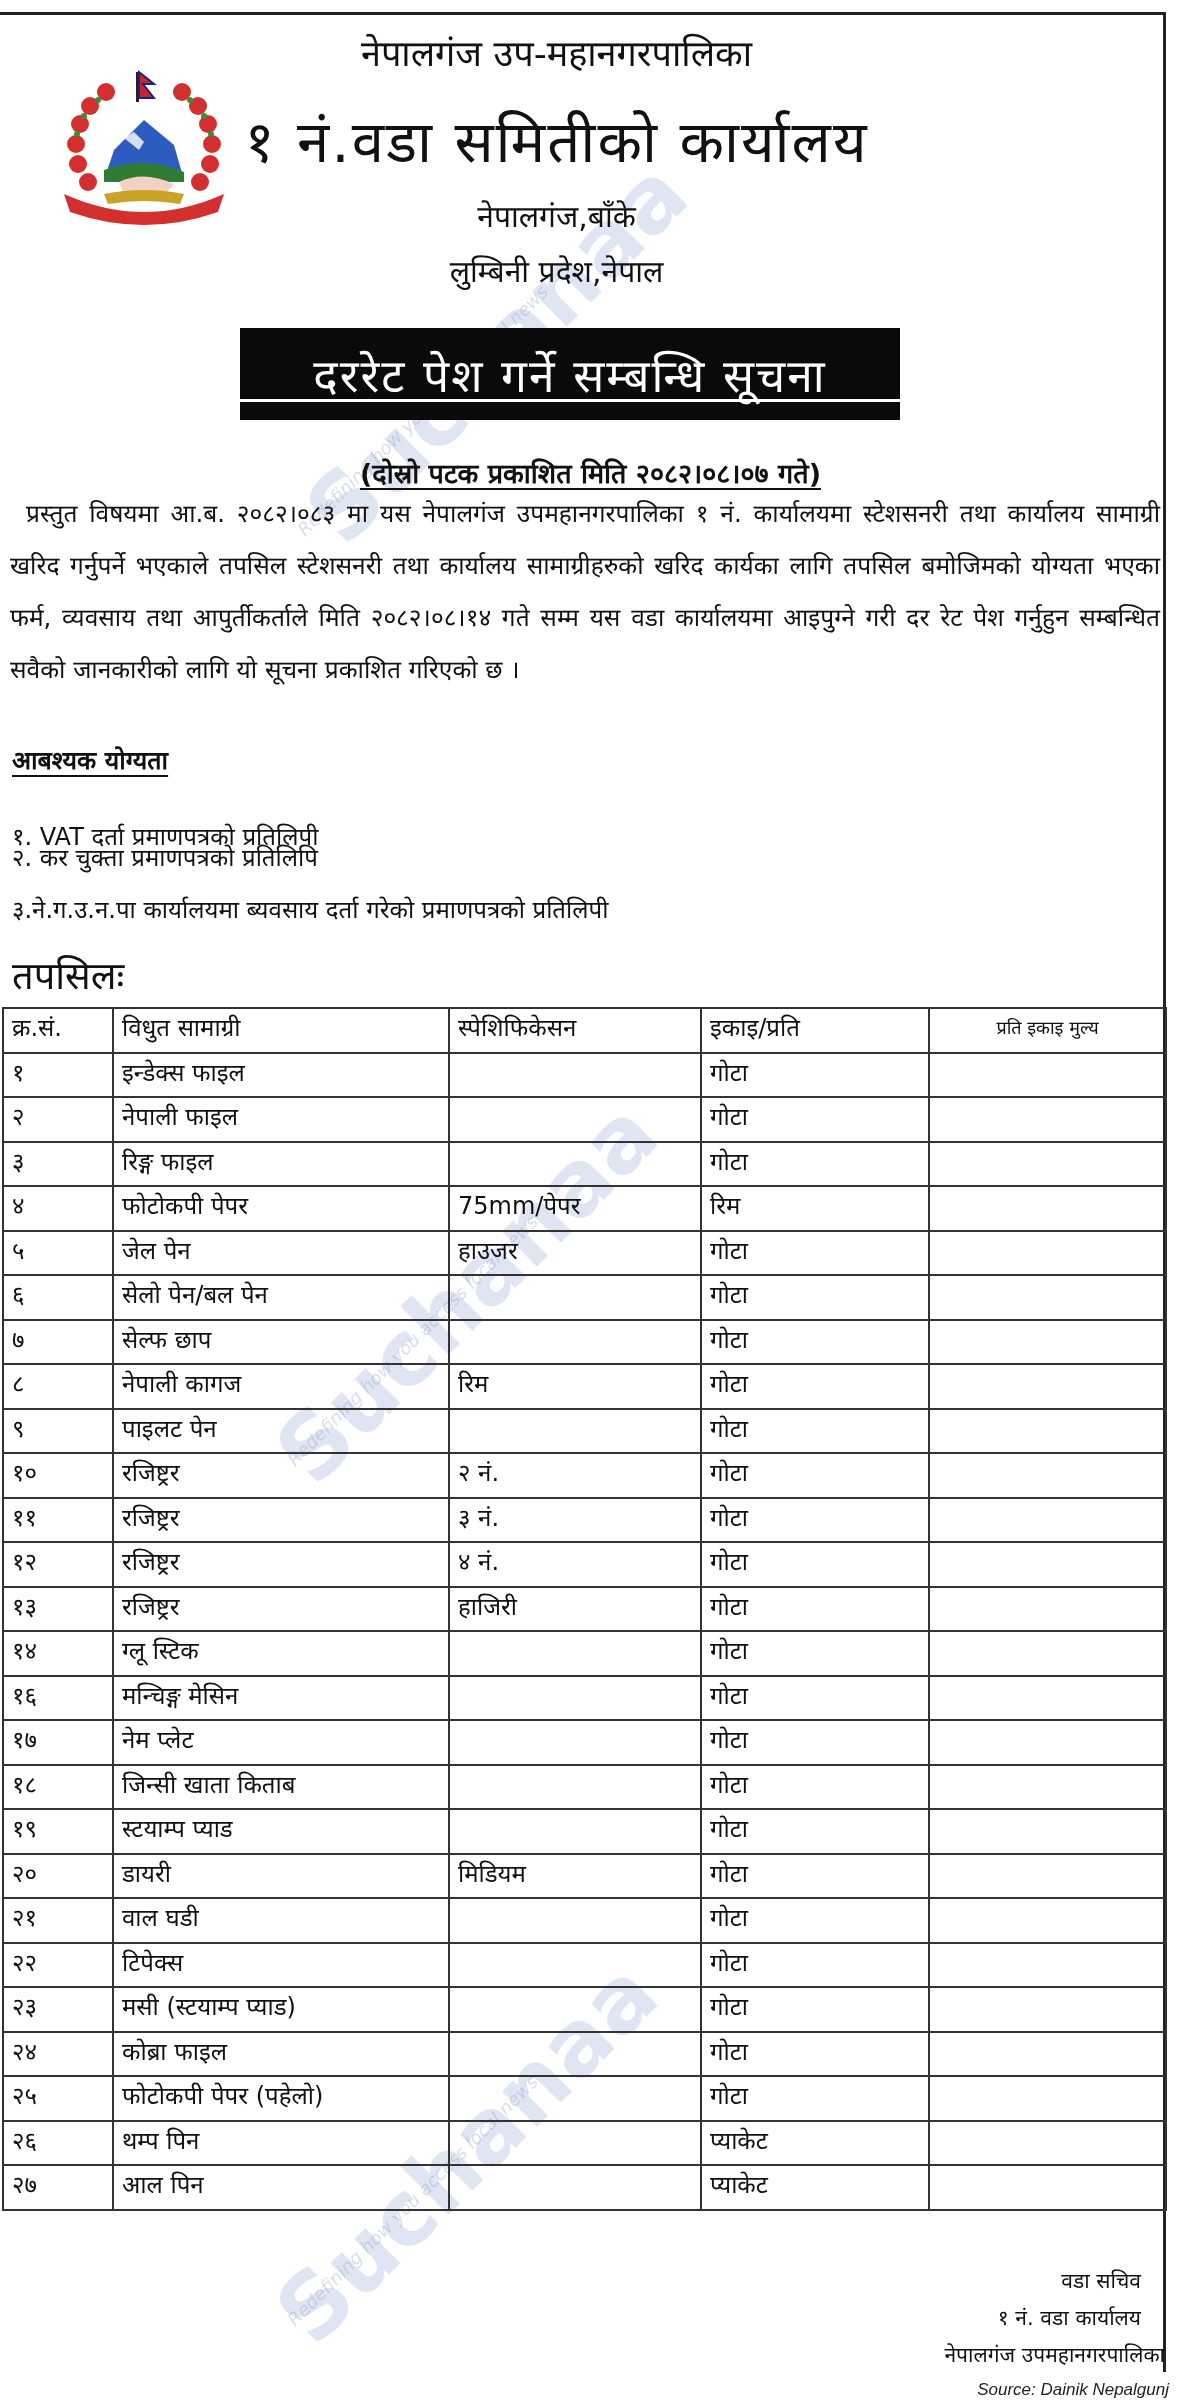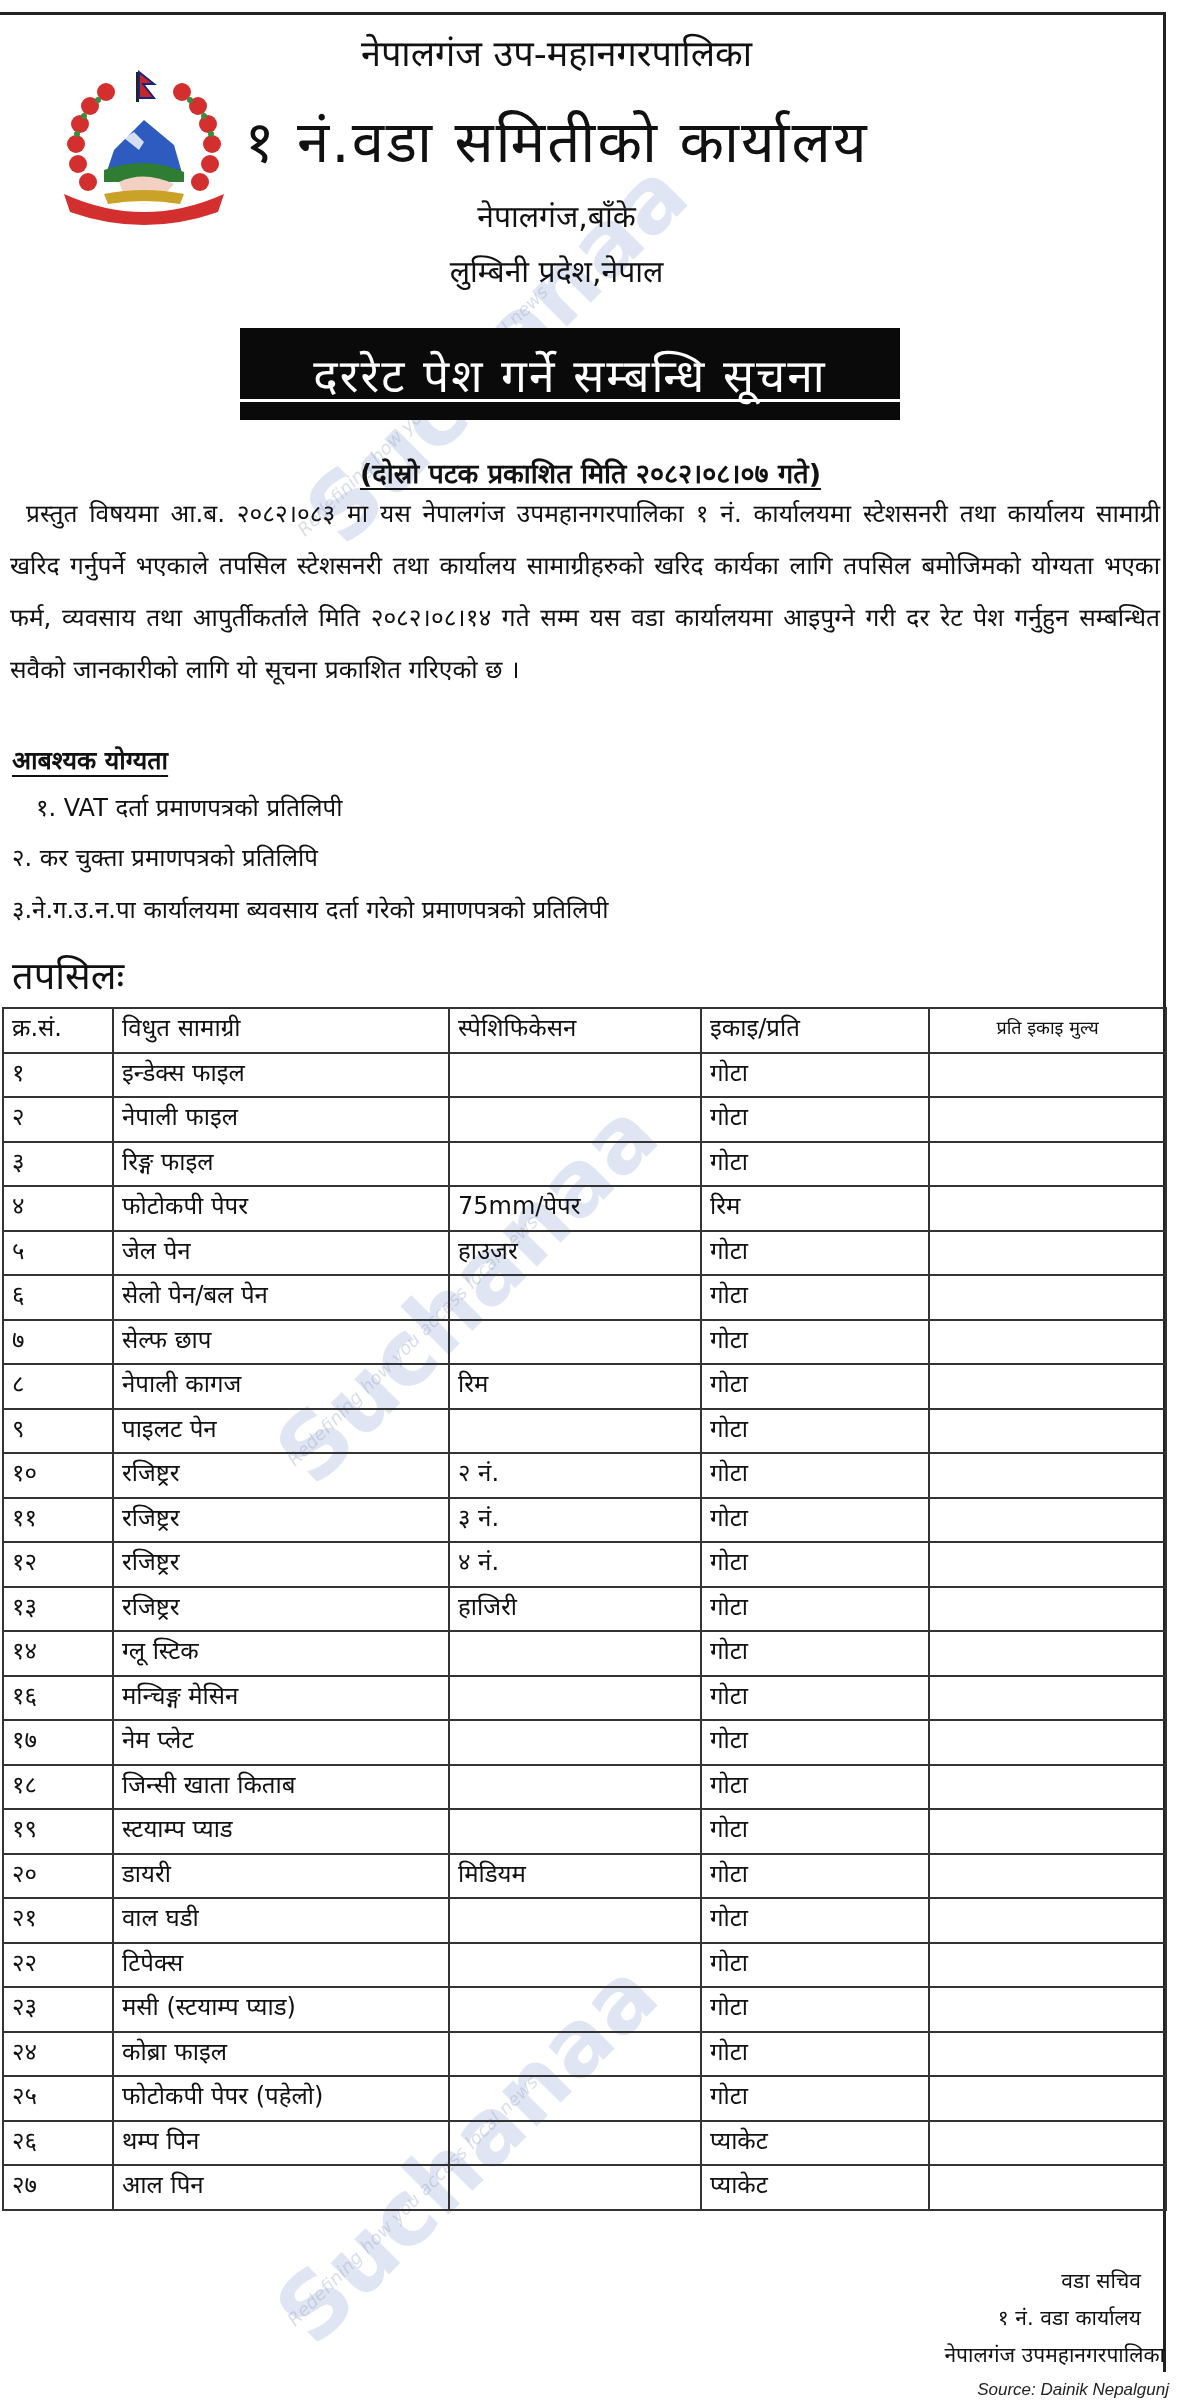--- a/index.html
+++ b/index.html
@@ -97,21 +97,21 @@
   <span>दररेट पेश गर्ने सम्बन्धि सूचना</span>
 </div>
 
 <div class="pubdate">
   <span>(दोस्रो पटक प्रकाशित मिति २०८२।०८।०७ गते)</span>
 </div>
 
 <div class="body-para">प्रस्तुत विषयमा आ.ब. २०८२।०८३ मा यस नेपालगंज उपमहानगरपालिका १ नं. कार्यालयमा स्टेशसनरी तथा कार्यालय सामाग्री खरिद गर्नुपर्ने भएकाले तपसिल स्टेशसनरी तथा कार्यालय सामाग्रीहरुको खरिद कार्यका लागि तपसिल बमोजिमको योग्यता भएका फर्म, व्यवसाय तथा आपुर्तीकर्ताले मिति २०८२।०८।१४ गते सम्म यस वडा कार्यालयमा आइपुग्ने गरी दर रेट पेश गर्नुहुन सम्बन्धित सवैको जानकारीको लागि यो सूचना प्रकाशित गरिएको छ ।</div>
 
 <div class="req-title">आबश्यक योग्यता</div>
-<div class="req" style="top:790px;margin-left:24px;">१. VAT दर्ता प्रमाणपत्रको प्रतिलिपी</div>
+<div class="req" style="top:819px;">१. VAT दर्ता प्रमाणपत्रको प्रतिलिपी</div>
 <div class="req" style="top:840px;">२. कर चुक्ता प्रमाणपत्रको  प्रतिलिपि</div>
 <div class="req" style="top:892px;">३.ने.ग.उ.न.पा कार्यालयमा ब्यवसाय दर्ता गरेको प्रमाणपत्रको प्रतिलिपी</div>
 
 <div class="tapasil">तपसिलः</div>
 
 <table class="items">
   <colgroup>
     <col style="width:110px">
       <col style="width:336px">
       <col style="width:252px">

